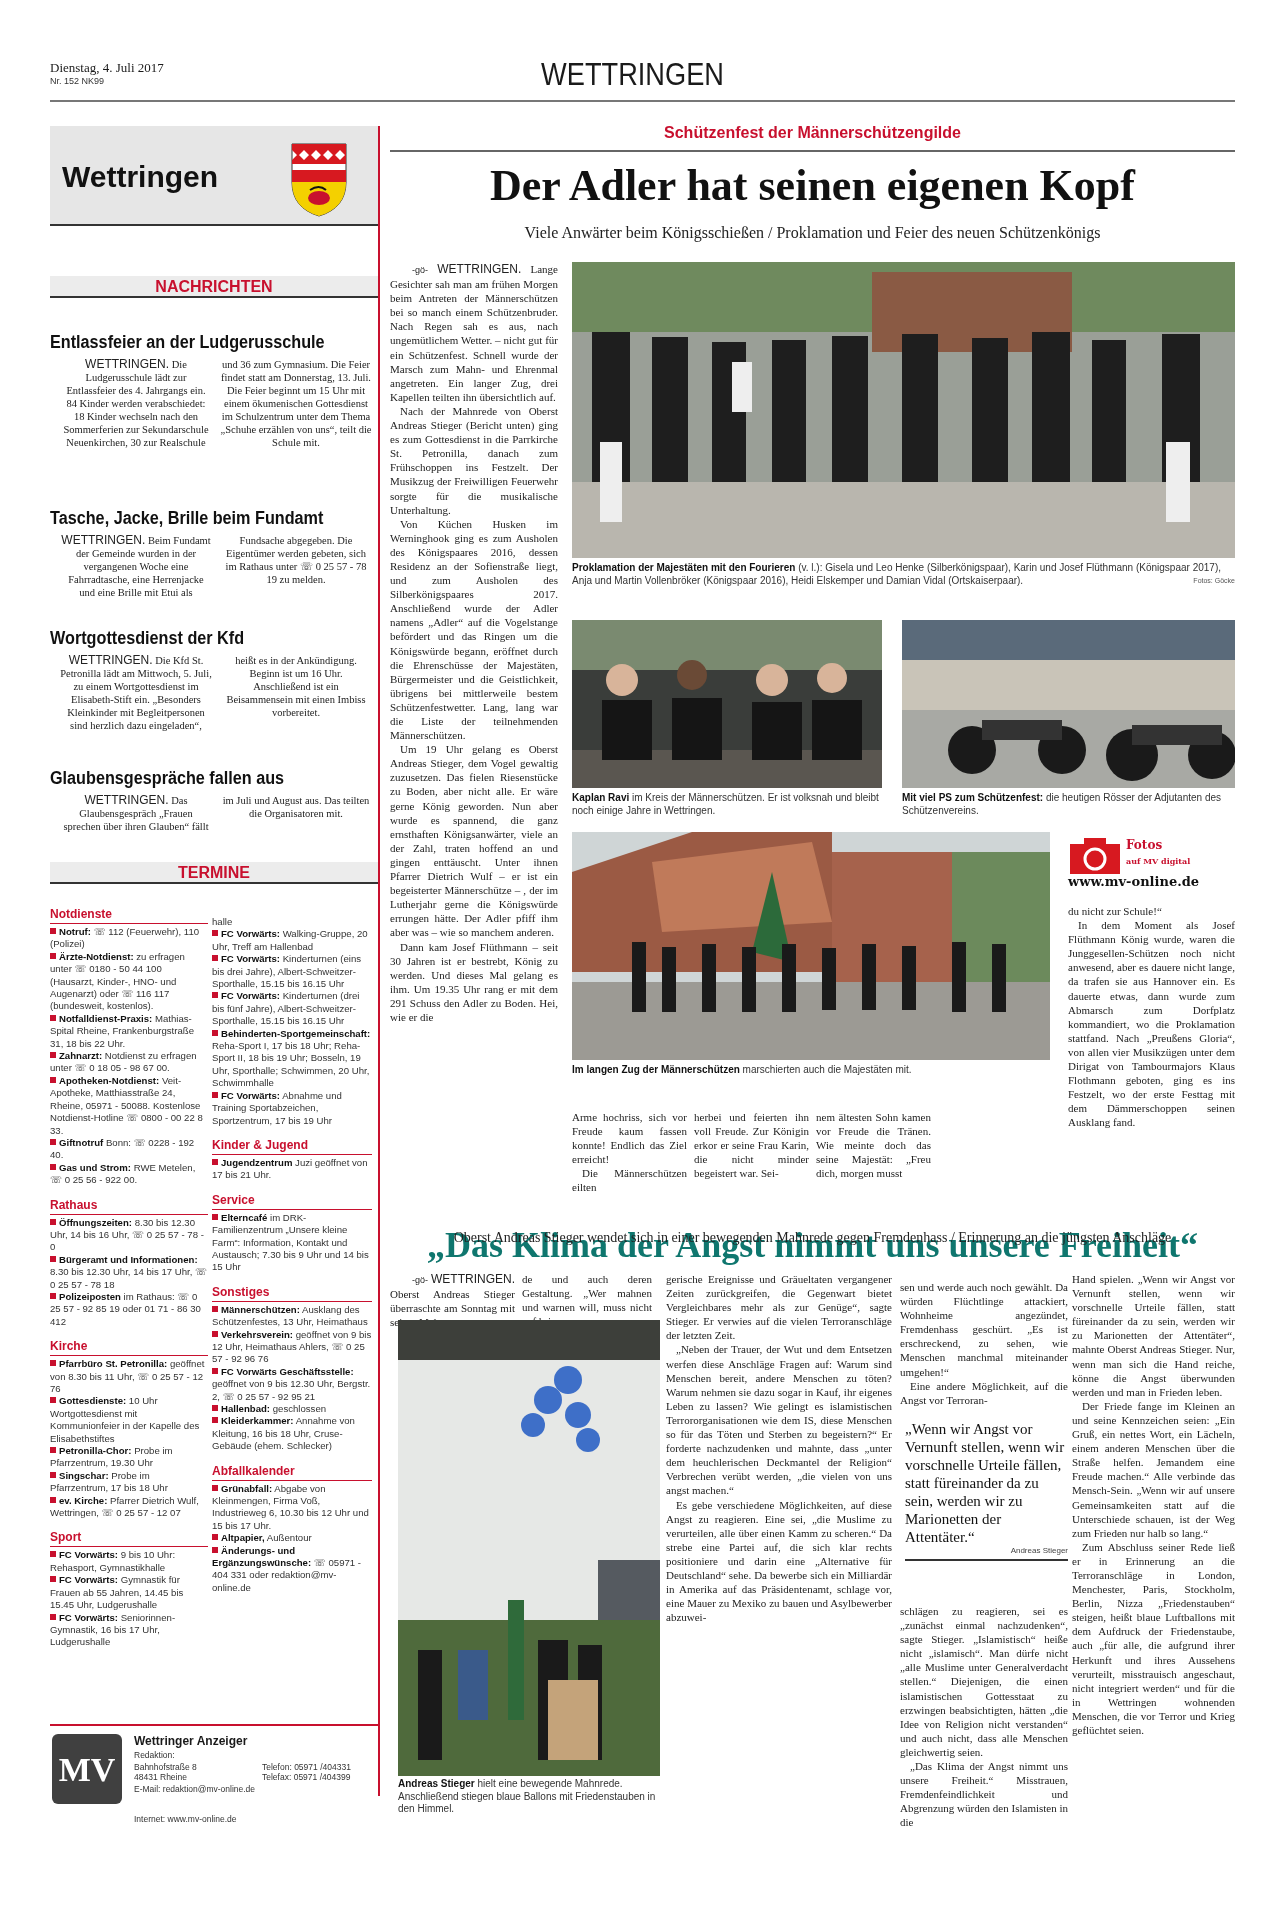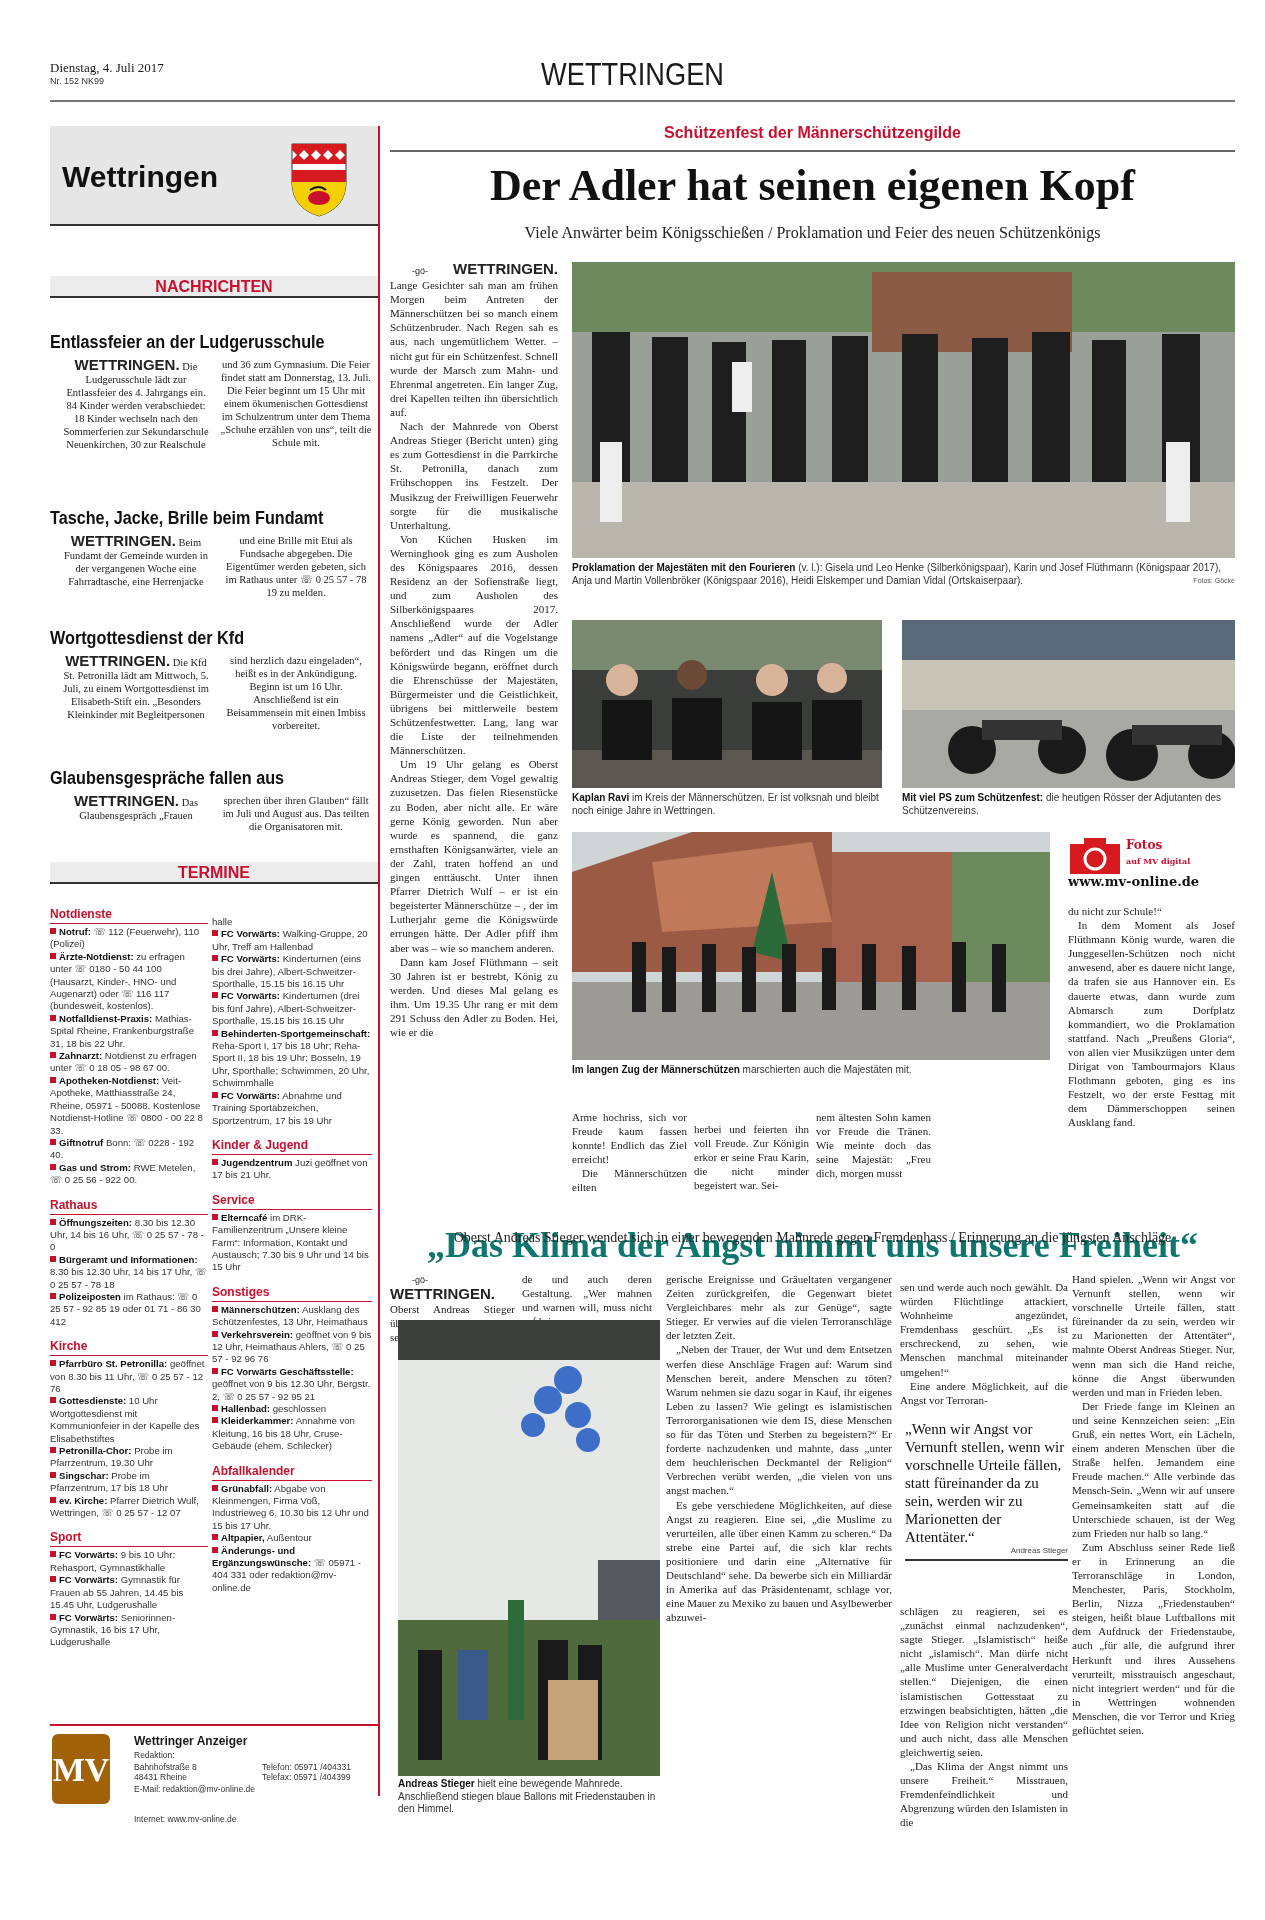--- a/index.html
+++ b/index.html
@@ -15,30 +15,30 @@
   #masthead-rule { left: 50px; top: 100px; width: 1185px; height: 2px; background: #777; }
   #left-redline { left: 378px; top: 126px; width: 2px; height: 1670px; background: #c8102e; }
   #town-box { left: 50px; top: 126px; width: 328px; height: 100px; background: #e6e6e6; border-bottom: 2px solid #333; }
   #town-name { left: 62px; top: 160px; font-family: "Liberation Sans", sans-serif; font-size: 30px; font-weight: bold; color: #111; }
   #coat-of-arms { left: 290px; top: 142px; width: 58px; height: 76px; }
   .section-bar { position: absolute; left: 50px; width: 328px; height: 22px; background: #ececec; border-bottom: 2px solid #333; text-align: center; }
   .section-bar span { font-family: "Liberation Sans", sans-serif; font-weight: bold; font-size: 16px; color: #c8102e; line-height: 22px; }
 
   .news-head { position: absolute; left: 50px; font-family: "Liberation Sans", sans-serif; font-size: 18px; font-weight: bold; color: #111; white-space: nowrap; transform-origin: left; transform: scaleX(0.9); }
   .news-body { position: absolute; left: 60px; width: 312px; column-count: 2; column-gap: 8px; font-family: "Liberation Serif", serif; font-size: 10.5px; line-height: 13px; color: #222; text-align: center; }
-  .dateline { font-family: "Liberation Sans", sans-serif; font-weight: bold; font-size: 15px; }
+  .dateline { font-family: "Liberation Sans", sans-serif; font-weight: normal; font-size: 12px; }
 
   .termine-col { position: absolute; font-family: "Liberation Sans", sans-serif; font-size: 9.6px; line-height: 12.4px; color: #333; }
   .termine-col .cat { font-size: 12px; font-weight: bold; color: #c8102e; border-bottom: 1.5px solid #c8102e; margin: 10px 0 2px 0; line-height: 17px; }
   .termine-col .item b { color: #111; }
   .bullet { display: inline-block; width: 6px; height: 6px; background: #c8102e; margin-right: 3px; vertical-align: 1px; }
 
   
   #imprint { left: 50px; top: 1724px; width: 330px; height: 74px; border-top: 2px solid #c8102e; }
-  #mv-logo { left: 52px; top: 1734px; width: 58px; height: 70px; background: #a16207; border-radius: 6px; color: #fff; font-family: "Liberation Serif", serif; font-weight: bold; font-size: 34px; text-align: center; line-height: 72px; }
+  #mv-logo { left: 52px; top: 1734px; width: 70px; height: 70px; background: #404040; border-radius: 6px; color: #fff; font-family: "Liberation Serif", serif; font-weight: bold; font-size: 34px; text-align: center; line-height: 72px; }
   #imprint-name { left: 134px; top: 1734px; font-family: "Liberation Sans", sans-serif; font-weight: bold; font-size: 12px; }
   .imprint-line { position: absolute; font-family: "Liberation Sans", sans-serif; font-size: 8.5px; line-height: 10px; color: #333; }
 
   
   #kicker-1 { left: 390px; width: 845px; top: 124px; text-align: center; font-family: "Liberation Sans", sans-serif; font-weight: bold; font-size: 16px; color: #c8102e; }
   #kicker-rule { left: 390px; top: 150px; width: 845px; height: 2px; background: #666; }
   #headline-1 { left: 390px; width: 845px; top: 160px; text-align: center; font-family: "Liberation Serif", serif; font-weight: bold; font-size: 44px; color: #111; }
   #subline-1 { left: 390px; width: 845px; top: 224px; text-align: center; font-family: "Liberation Serif", serif; font-size: 16px; color: #222; }
 
   .body-col { position: absolute; font-family: "Liberation Serif", serif; font-size: 11px; line-height: 14.1px; text-align: justify; color: #222; hyphens: manual; }
@@ -270,21 +270,21 @@
 
 <div class="body-col" style="left:1068px; top:904px; width:167px;">
   <p class="first">du nicht zur Schule!“</p>
   <p>In dem Moment als Josef Flüthmann König wurde, waren die Junggesellen-Schützen noch nicht anwesend, aber es dauere nicht lange, da trafen sie aus Hannover ein. Es dauerte etwas, dann wurde zum Abmarsch zum Dorfplatz kommandiert, wo die Proklamation stattfand. Nach „Preußens Gloria“, von allen vier Musikzügen unter dem Dirigat von Tambourmajors Klaus Flothmann geboten, ging es ins Festzelt, wo der erste Festtag mit dem Dämmerschoppen seinen Ausklang fand.</p>
 </div>
 
 <div class="body-col" style="left:572px; top:1110px; width:115px;">
   <p class="first">Arme hochriss, sich vor Freude kaum fassen konnte! Endlich das Ziel erreicht!</p>
   <p>Die Männerschützen eilten</p>
 </div>
-<div class="body-col" style="left:694px; top:1110px; width:115px;margin-top:12px;">
+<div class="body-col" style="left:694px; top:1110px; width:115px;">
   <p class="first">herbei und feierten ihn voll Freude. Zur Königin erkor er seine Frau Karin, die nicht minder begeistert war. Sei-</p>
 </div>
 <div class="body-col" style="left:816px; top:1110px; width:115px;">
   <p class="first">nem ältesten Sohn kamen vor Freude die Tränen. Wie meinte doch das seine Majestät: „Freu dich, morgen musst</p>
 </div>
 
 <div class="abs" id="headline-2">„Das Klima der Angst nimmt uns unsere Freiheit“</div>
 <div class="abs" id="subline-2">Oberst Andreas Stieger wendet sich in einer bewegenden Mahnrede gegen Fremdenhass / Erinnerung an die jüngsten Anschläge</div>
 
 <div class="body-col" style="left:390px; top:1272px; width:125px;">

